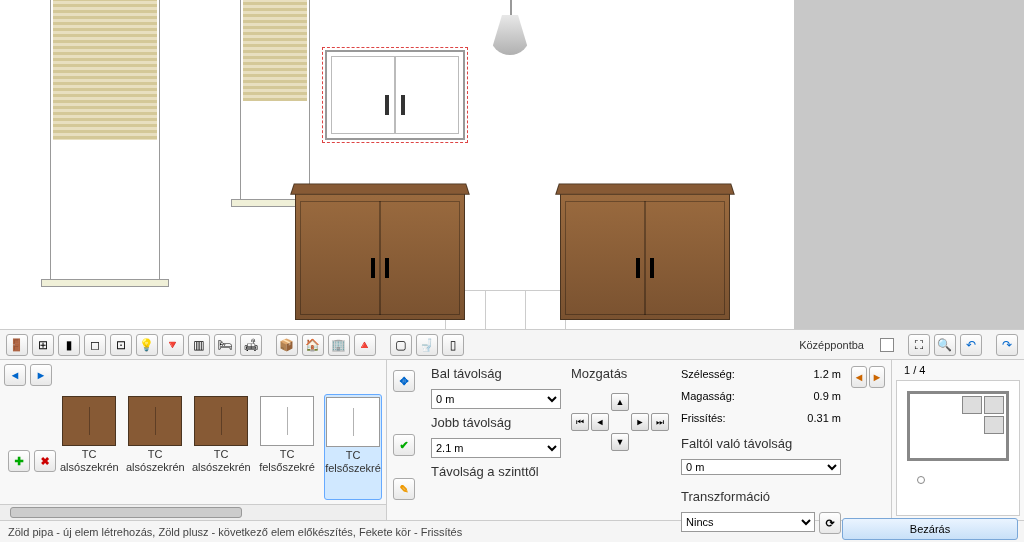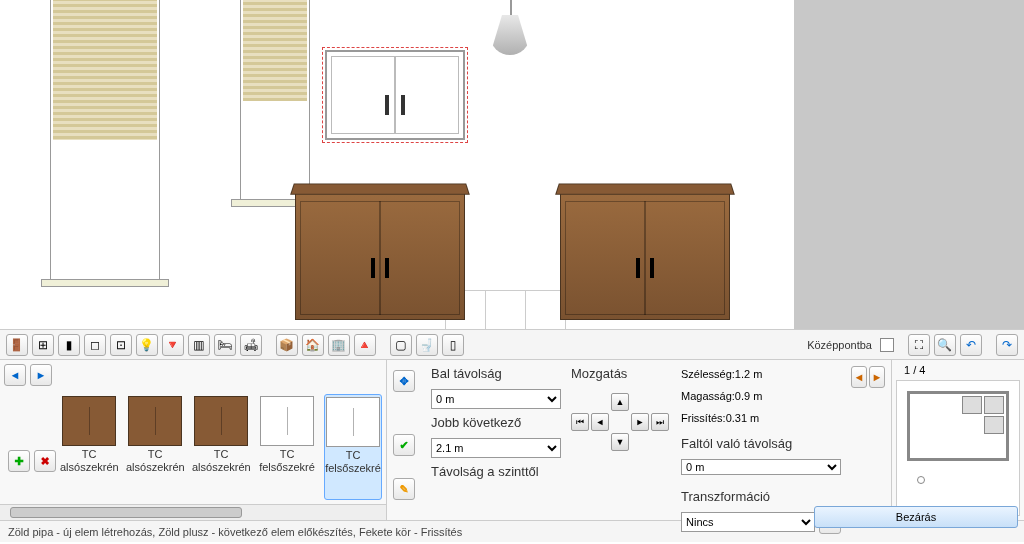--- a/index.html
+++ b/index.html
@@ -24,21 +24,21 @@
 .base-cab1{left:295px}.base-cab2{left:560px}
 .base-top{position:absolute;top:-8px;left:-4px;right:-4px;height:12px;background:#875a35;border:1px solid #4a3420;transform:perspective(100px) rotateX(20deg)}
 .base-door{position:absolute;top:10px;bottom:4px;width:48%;border:1px solid rgba(0,0,0,.3)}
 .base-door.l{left:4px}.base-door.r{right:4px}
 .base-door.l .handle-v{right:5px;background:#000}.base-door.r .handle-v{left:5px;background:#000}
 .floor-grid{position:absolute;left:445px;top:290px;width:130px;height:40px;background:repeating-linear-gradient(90deg,#ccc 0,#ccc 1px,transparent 1px,transparent 40px),repeating-linear-gradient(#ccc 0,#ccc 1px,transparent 1px,transparent 40px)}
 .toolbar{height:30px;background:#f5f5f5;display:flex;align-items:center;padding:2px 6px;gap:4px;border-bottom:1px solid #ccc}
 .tbtn{width:22px;height:22px;background:linear-gradient(#fff,#e8e8e8);border:1px solid #aaa;border-radius:3px;cursor:pointer;display:inline-flex;align-items:center;justify-content:center;font-size:12px}
 .tsep{width:6px}
 .tspacer{flex:1}
-.tlabel{font-size:11px;color:#333;margin-right:4px}
+.tlabel{font-size:11px;color:#333;margin-right:12px}
 .panel{height:160px;display:flex;background:#f8f8f8}
 .panel-left{width:420px;border-right:1px solid #ccc;display:flex;flex-direction:column}
 .nav-row{display:flex;gap:4px;padding:4px}
 .gallery{flex:1;display:flex;gap:8px;padding:4px 4px 4px 60px;overflow:hidden;position:relative}
 .add-del{position:absolute;left:8px;top:60px;display:flex;gap:4px}
 .gbtn{width:22px;height:22px;border:1px solid #aaa;border-radius:3px;background:linear-gradient(#fff,#e8e8e8);display:flex;align-items:center;justify-content:center;cursor:pointer;font-weight:bold}
 .thumb{width:58px;text-align:center;cursor:pointer}
 .thumb.sel{background:#d0e8ff;border:1px solid #6af;border-radius:3px}
 .thumb-img{width:54px;height:50px;margin:2px auto;background:#875a35;border:1px solid #4a3420;position:relative}
 .thumb-img.white{background:#fff;border:1px solid #999}
@@ -51,29 +51,29 @@
 .tool-col{width:28px;gap:8px;padding-top:4px}
 .field-col{width:130px}
 .move-col{width:100px;align-items:flex-start}
 .dim-col{width:160px}
 .flip-col{width:34px}
 .label{font-size:13px;color:#333;margin-bottom:2px}
 select{width:100%;height:20px;border:1px solid #999;background:#fff;font-size:11px}
 .dpad{display:grid;grid-template-columns:18px 18px 18px 18px 18px;grid-template-rows:18px 18px 18px;gap:2px;margin-top:4px}
 .dpad .b{background:linear-gradient(#fff,#ddd);border:1px solid #999;border-radius:2px;display:flex;align-items:center;justify-content:center;cursor:pointer;font-size:9px}
 .dpad .e{visibility:hidden}
-.dim-row{display:flex;justify-content:flex-start;font-size:11px;margin:2px 0}
+.dim-row{display:flex;justify-content:space-between;font-size:11px;margin:2px 0}
 .panel-right{width:200px;border-left:1px solid #ccc;padding:4px;display:flex;flex-direction:column}
 .mini-nav{display:flex;gap:4px;align-items:center}
 .page-ind{margin-left:8px;font-size:11px}
 .floorplan{flex:1;background:#fff;border:1px solid #ccc;margin-top:4px;position:relative}
 .fp-room{position:absolute;left:10px;top:10px;right:10px;height:70px;border:3px solid #888}
 .fp-cab{position:absolute;background:#ddd;border:1px solid #888}
 .status{height:22px;background:#f5f5f5;border-top:1px solid #ccc;display:flex;align-items:center;padding:0 8px;font-size:11px;color:#444}
-.close-btn{position:absolute;right:6px;bottom:16px;width:204px;height:22px;background:linear-gradient(#eaf4ff,#c8e0f8);border:1px solid #7aa7d8;border-radius:3px;cursor:pointer;font-size:11px}
+.close-btn{position:absolute;right:6px;bottom:4px;width:176px;height:22px;background:linear-gradient(#eaf4ff,#c8e0f8);border:1px solid #7aa7d8;border-radius:3px;cursor:pointer;font-size:11px}
 .chk{width:14px;height:14px;border:1px solid #888;background:#fff}
 </style>
 </head>
 <body>
 
 <div class="viewport">
   <div class="scene">
     <div class="wall-right"></div>
     <div class="floor-grid"></div>
     <div class="lamp">
@@ -189,21 +189,21 @@
     <div class="col tool-col">
       <div class="gbtn" style="color:#06c">✥</div>
       <div style="height:26px"></div>
       <div class="gbtn" style="color:#0a0">✔</div>
       <div style="height:6px"></div>
       <div class="gbtn" style="color:#e90">✎</div>
     </div>
     <div class="col field-col">
       <div class="label">Bal távolság</div>
       <select><option>0 m</option></select>
-      <div class="label">Jobb következő</div>
+      <div class="label">Jobb távolság</div>
       <select><option>2.1 m</option></select>
       <div class="label">Távolság a szinttől</div>
     </div>
     <div class="col move-col">
       <div class="label">Mozgatás</div>
       <div class="dpad">
         <div class="b e"></div>
           <div class="b e"></div>
           <div class="b">▲</div>
           <div class="b e"></div>

